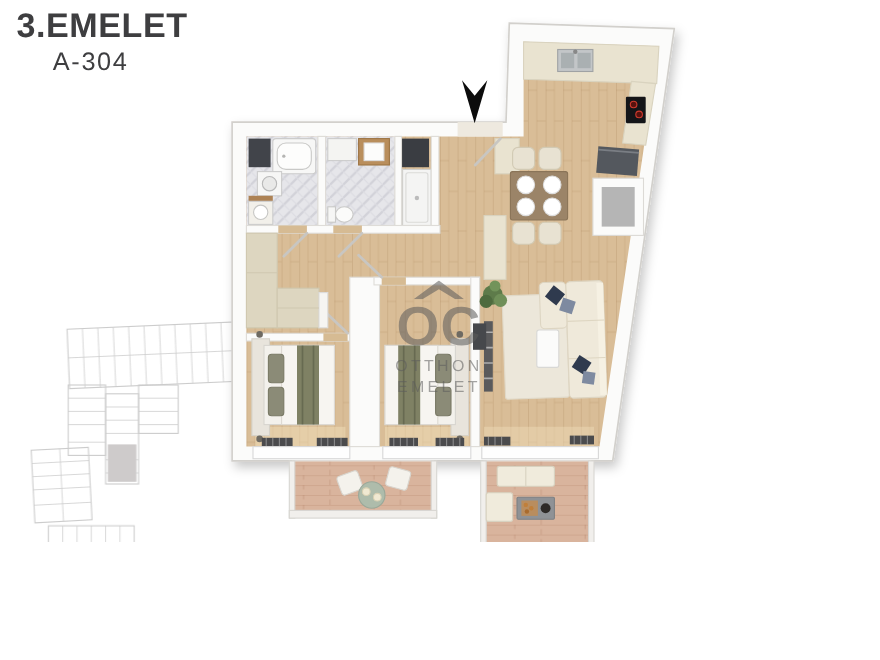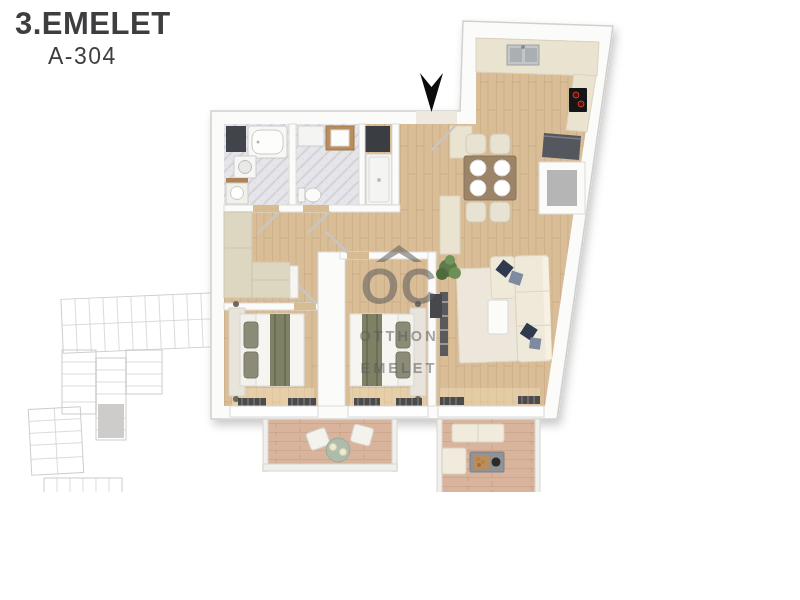--- a/index.html
+++ b/index.html
@@ -9,25 +9,25 @@
     --siteplan-unit-fill:#c9c6c6; --siteplan-highlight:#c59a66; --watermark-color:#5c5c5c;
     --compass-dark:#808080; --compass-light:#cdcdcd; --arrow-color:#0c0c0c;
   }
   html,body{margin:0;padding:0;background:#fff;}
   .stage{position:relative;width:800px;height:492px;background:#fff;overflow:hidden;
          font-family:"Liberation Sans",sans-serif;}
   .stage svg.scene{position:absolute;left:0;top:0;}
   .title{position:absolute;left:15px;top:6px;color:var(--title-color);}
   .title .t1{font-size:31px;font-weight:700;letter-spacing:.5px;}
   .title .t2{font-size:23px;font-weight:400;letter-spacing:1.5px;margin-left:33px;margin-top:1px;}
-  .watermark{position:absolute;left:316px;top:245px;width:166px;text-align:center;
+  .watermark{position:absolute;left:316px;top:255px;width:166px;text-align:center;
              color:var(--watermark-color);opacity:.55;}
   .watermark .wm-roof{display:block;margin:0 auto;}
   .watermark .wm-oc{font-size:50px;font-weight:700;line-height:1;letter-spacing:1px;}
-  .watermark .wm-w{font-size:14.5px;font-weight:700;letter-spacing:3px;margin-top:16px;}
+  .watermark .wm-w{font-size:14.5px;font-weight:400;letter-spacing:3px;margin-top:3px;}
   .north{position:absolute;left:312px;top:506px;font-size:22px;font-weight:700;color:#757575;}
 </style>
 </head>
 <body>
 
 <div class="stage">
 
 <svg class="scene" width="800" height="600" viewBox="0 0 800 600">
   <defs>
     <filter id="ds" x="-20%" y="-20%" width="140%" height="140%">

